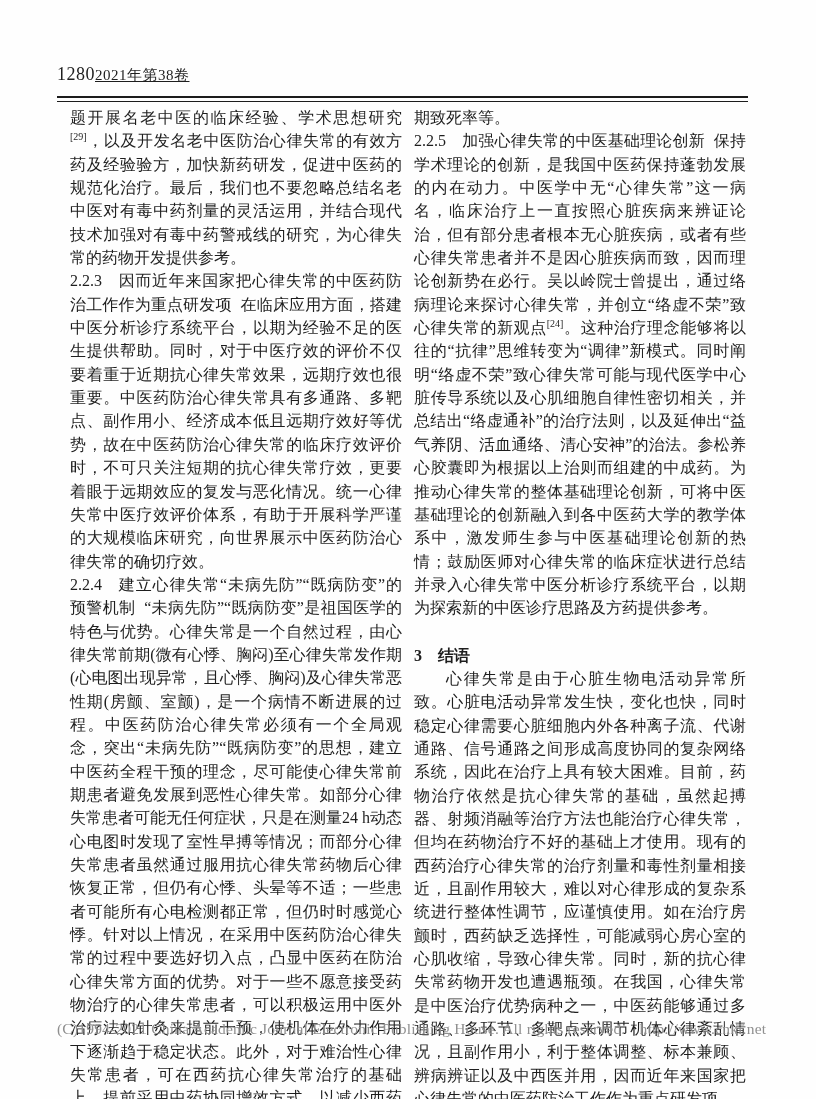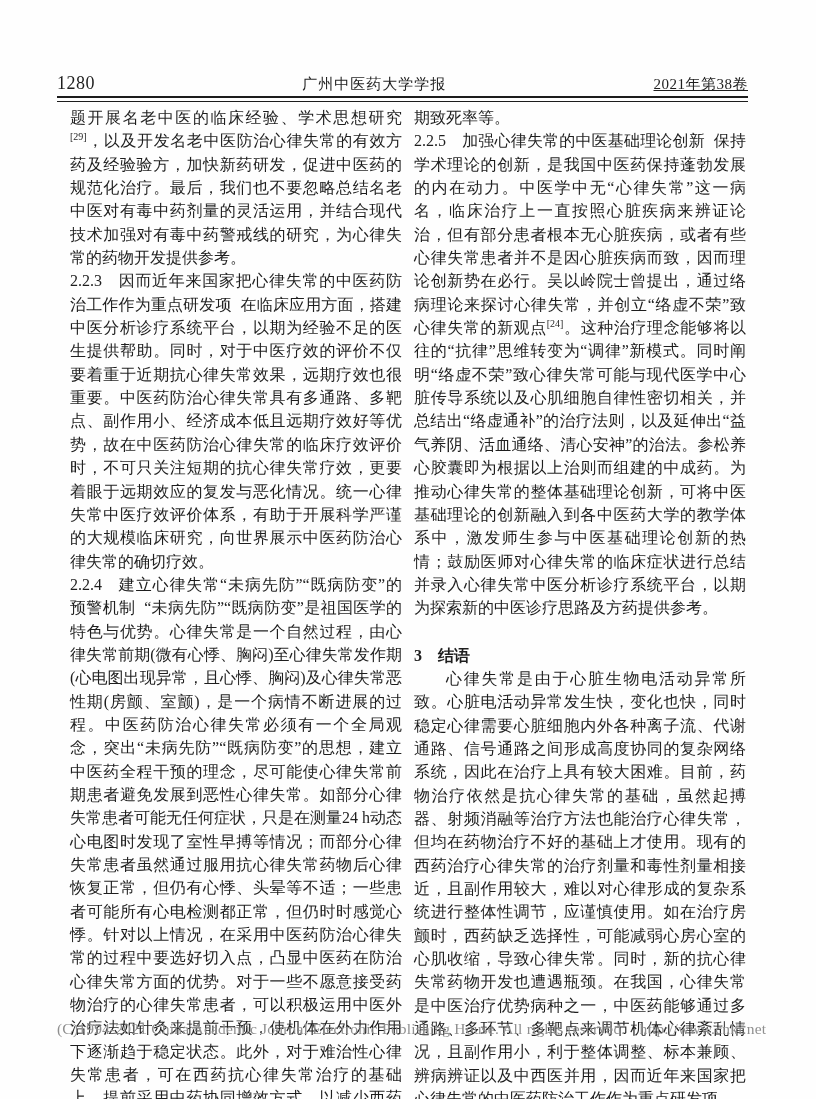--- a/index.html
+++ b/index.html
@@ -7,21 +7,21 @@
     position:relative;
     width:816px;height:1099px;
     margin:0 auto;
     background:#fefefe;
     font-family:"Liberation Serif","DejaVu Serif",serif;
     color:#1e1e1e;
     overflow:hidden;
   }
   
   .header{
-    position:absolute;left:57px;top:73px;width:691px;height:22px;
+    position:absolute;left:57px;top:64px;width:691px;height:22px;
     display:flex;align-items:baseline;
   }
   .page-number{font-size:18px;letter-spacing:.5px;}
   .journal-title{flex:1;text-align:center;font-size:15px;letter-spacing:1px;}
   .volume-info{font-size:15px;letter-spacing:.5px;text-decoration:underline;}
   .header-rule{
     position:absolute;left:57px;top:96px;width:691px;height:3px;
     border-top:2px solid #1c1c1c;border-bottom:1px solid #1c1c1c;
   }
   
@@ -50,21 +50,20 @@
   }
   .footer .url{margin-left:14px;}
 </style>
 </head>
 <body>
 
 <div class="page">
 
   <div class="header">
     <span class="page-number">1280</span>
-    <span class="journal-title">广州中医药大学学报</span>
     <span class="volume-info">2021年第38卷</span>
   </div>
   <div class="header-rule"></div>
 
   <div class="col col-left">
     <p class="para"><span>题开展名老中医的临床经验、学术思想研究</span><sup class="ref">[29]</sup><span>，以及开发名老中医防治心律失常的有效方药及经验验方，加快新药研发，促进中医药的规范化治疗。最后，我们也不要忽略总结名老中医对有毒中药剂量的灵活运用，并结合现代技术加强对有毒中药警戒线的研究，为心律失常的药物开发提供参考。</span></p>
 
     <p class="para"><span class="sec-num">2.2.3</span><span class="hsp"></span><span class="kaiti">因而近年来国家把心律失常的中医药防治工作作为重点研发项</span><span class="hsp-s"></span><span>在临床应用方面，搭建中医分析诊疗系统平台，以期为经验不足的医生提供帮助。同时，对于中医疗效的评价不仅要着重于近期抗心律失常效果，远期疗效也很重要。中医药防治心律失常具有多通路、多靶点、副作用小、经济成本低且远期疗效好等优势，故在中医药防治心律失常的临床疗效评价时，不可只关注短期的抗心律失常疗效，更要着眼于远期效应的复发与恶化情况。统一心律失常中医疗效评价体系，有助于开展科学严谨的大规模临床研究，向世界展示中医药防治心律失常的确切疗效。</span></p>
 
     <p class="para"><span class="sec-num">2.2.4</span><span class="hsp"></span><span class="kaiti">建立心律失常“未病先防”“既病防变”的预警机制</span><span class="hsp-s"></span><span>“未病先防”“既病防变”是祖国医学的特色与优势。心律失常是一个自然过程，由心律失常前期(微有心悸、胸闷)至心律失常发作期(心电图出现异常，且心悸、胸闷)及心律失常恶性期(房颤、室颤)，是一个病情不断进展的过程。中医药防治心律失常必须有一个全局观念，突出“未病先防”“既病防变”的思想，建立中医药全程干预的理念，尽可能使心律失常前期患者避免发展到恶性心律失常。如部分心律失常患者可能无任何症状，只是在测量24 h动态心电图时发现了室性早搏等情况；而部分心律失常患者虽然通过服用抗心律失常药物后心律恢复正常，但仍有心悸、头晕等不适；一些患者可能所有心电检测都正常，但仍时时感觉心悸。针对以上情况，在采用中医药防治心律失常的过程中要选好切入点，凸显中医药在防治心律失常方面的优势。对于一些不愿意接受药物治疗的心律失常患者，可以积极运用中医外治疗法如针灸来提前干预，使机体在外力作用下逐渐趋于稳定状态。此外，对于难治性心律失常患者，可在西药抗心律失常治疗的基础上，提前采用中药协同增效方式，以减少西药治疗后所产生的副作用，降低远</span></p>

